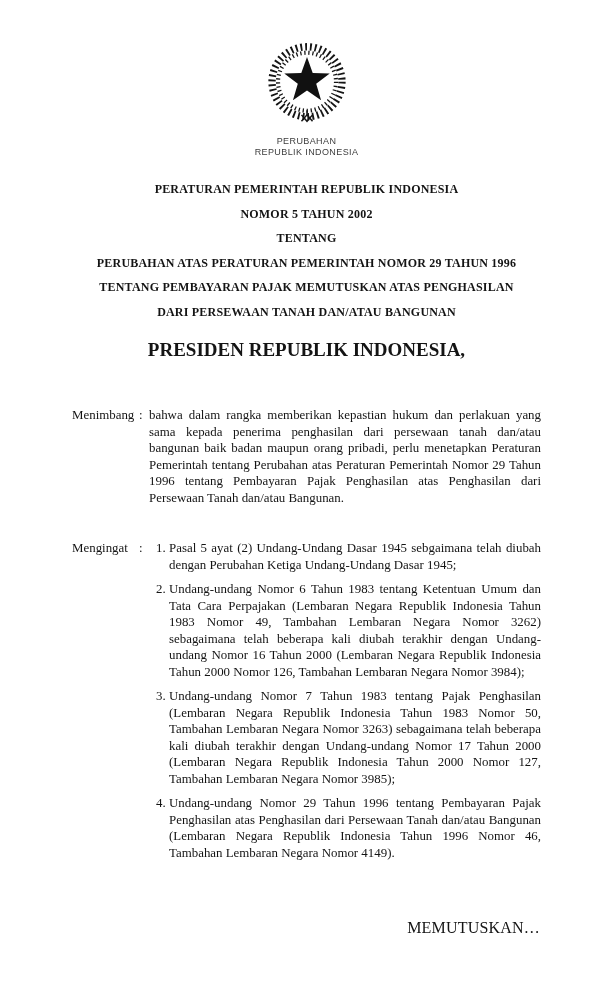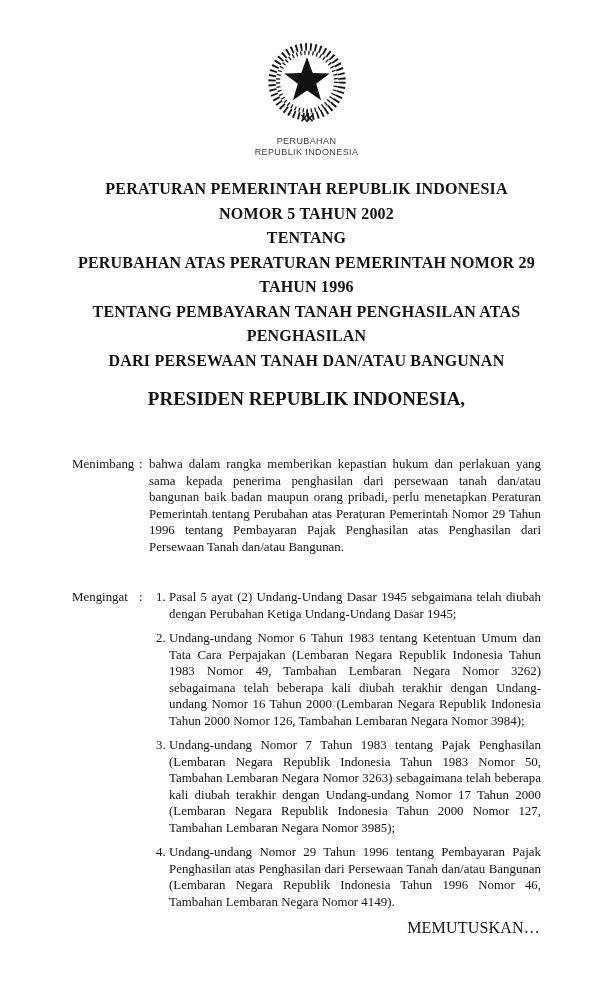--- a/index.html
+++ b/index.html
@@ -22,21 +22,21 @@
     font-size: 9px;
     line-height: 11px;
     color: #3d3d3d;
     letter-spacing: 0.4px;
     text-align: center;
   }
   .title-block {
     margin-top: 19px;
     text-align: center;
     font-weight: bold;
-    font-size: 16px;
+    font-size: 12px;
     line-height: 24.5px;
     letter-spacing: 0.2px;
   }
   .salutation {
     margin-top: 17px;
     text-align: center;
     font-weight: bold;
     font-size: 19px;
     line-height: 17px;
   }
@@ -90,21 +90,21 @@
       <div>PERUBAHAN</div>
       <div>REPUBLIK INDONESIA</div>
     </div>
   </div>
 
   <div class="title-block">
     <div>PERATURAN PEMERINTAH REPUBLIK INDONESIA</div>
     <div>NOMOR 5 TAHUN 2002</div>
     <div>TENTANG</div>
     <div>PERUBAHAN ATAS PERATURAN PEMERINTAH NOMOR 29 TAHUN 1996</div>
-    <div>TENTANG PEMBAYARAN TANAH PENGHASILAN ATAS PENGHASILAN</div>
+    <div>TENTANG PEMBAYARAN PAJAK MEMUTUSKAN ATAS PENGHASILAN</div>
     <div>DARI PERSEWAAN TANAH DAN/ATAU BANGUNAN</div>
   </div>
 
   <div class="salutation">PRESIDEN REPUBLIK INDONESIA,</div>
 
   <div class="clause-row menimbang-row">
     <div class="clause-label">Menimbang</div>
     <div class="clause-colon">:</div>
     <div class="clause-body">bahwa dalam rangka memberikan kepastian hukum dan perlakuan yang sama kepada penerima penghasilan dari persewaan tanah dan/atau bangunan baik badan maupun orang pribadi, perlu menetapkan Peraturan Pemerintah tentang Perubahan atas Peraturan Pemerintah Nomor 29 Tahun 1996 tentang Pembayaran Pajak Penghasilan atas Penghasilan dari Persewaan Tanah dan/atau Bangunan.</div>
   </div>

